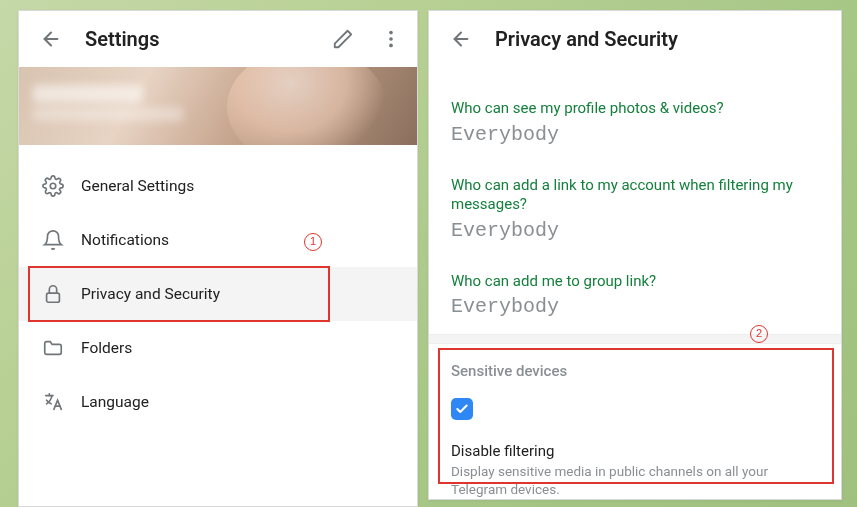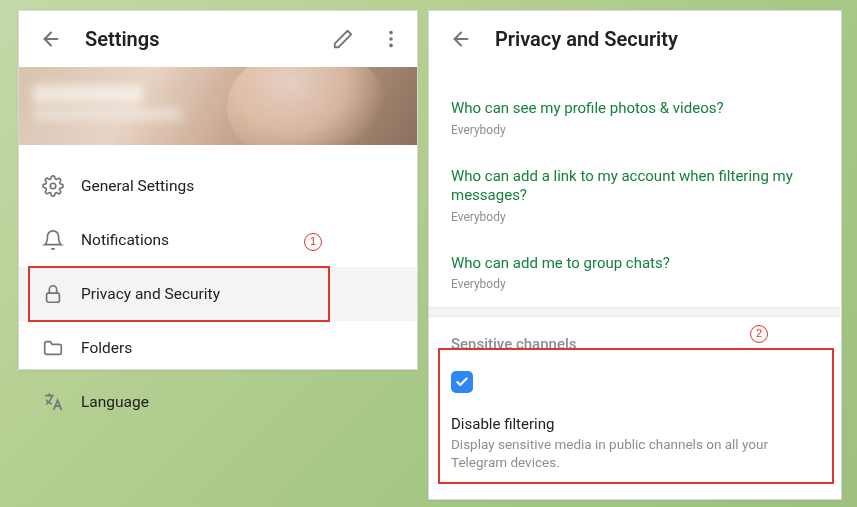--- a/index.html
+++ b/index.html
@@ -10,21 +10,21 @@
     height: 507px;
     overflow: hidden;
     position: relative;
   }
   .panel {
     position: absolute;
     background: #fff;
     border: 1px solid #d9d9d9;
     box-shadow: 0 1px 3px rgba(0,0,0,0.05);
   }
-  .panel-left { left:18px; top:10px; width:400px; height:360px;text-align:center; }
+  .panel-left { left:18px; top:10px; width:400px; height:497px;text-align:center; }
   .panel-right { left:428px; top:10px; width:414px; height:490px; }
 
   .header {
     height:56px;
     display:flex;
     align-items:center;
     padding:0 12px;
     gap:14px;
   }
   .header .spacer { flex:1; }
@@ -79,21 +79,21 @@
     gap:16px;
     cursor:pointer;
     color:#212121;
     font-size:15.5px;
   }
   .menu-item.selected { background:#f4f4f5; }
   .menu-item .micon { width:24px; height:24px; color:#707579; display:flex; align-items:center; justify-content:center; }
   .menu-item .micon svg { width:22px; height:22px; stroke:#707579; }
   .q-item { padding:14px 22px 16px; cursor:pointer; }
   .q-title { font-size:15px; color:#15803d; margin-bottom:4px; line-height:1.3; }
-  .q-val { font-size:12px; color:#8a8f94; }
+  .q-val { font-size:20px; color:#8a8f94;font-family:Liberation Mono, monospace; }
   .divider { height:10px; background:#f4f4f5; border-top:1px solid #ededed; border-bottom:1px solid #ededed; }
   .section-label { font-size:15px; color:#8a8f94; font-weight:500; padding:18px 22px 4px; }
   .chk-row { display:flex; gap:22px; padding:12px 22px 16px; align-items:flex-start;flex-direction:column; }
   .chk {
     width:22px; height:22px; border-radius:5px;
     background:#2e87f5;
     display:flex; align-items:center; justify-content:center;
     flex-shrink:0;
     cursor:pointer;
     margin-top:2px;
@@ -220,27 +220,27 @@
 
   <div class="q-item">
     <div class="q-title">Who can see my profile photos &amp; videos?</div>
     <div class="q-val">Everybody</div>
   </div>
   <div class="q-item">
     <div class="q-title">Who can add a link to my account when filtering my messages?</div>
     <div class="q-val">Everybody</div>
   </div>
   <div class="q-item">
-    <div class="q-title">Who can add me to group chats?</div>
+    <div class="q-title">Who can add me to group link?</div>
     <div class="q-val">Everybody</div>
   </div>
 
   <div class="divider"></div>
 
-  <div class="section-label">Sensitive channels</div>
+  <div class="section-label">Sensitive devices</div>
 
   <div class="chk-row">
     <div class="chk">
       <svg viewBox="0 0 24 24" fill="none" stroke="#fff" stroke-width="3.5" stroke-linecap="round" stroke-linejoin="round">
           <polyline points="20 6 9 17 4 12"></polyline>
         </svg>
     </div>
     <div class="chk-body">
       <div class="chk-title">Disable filtering</div>
       <div class="chk-desc">Display sensitive media in public channels on all your Telegram devices.</div>

